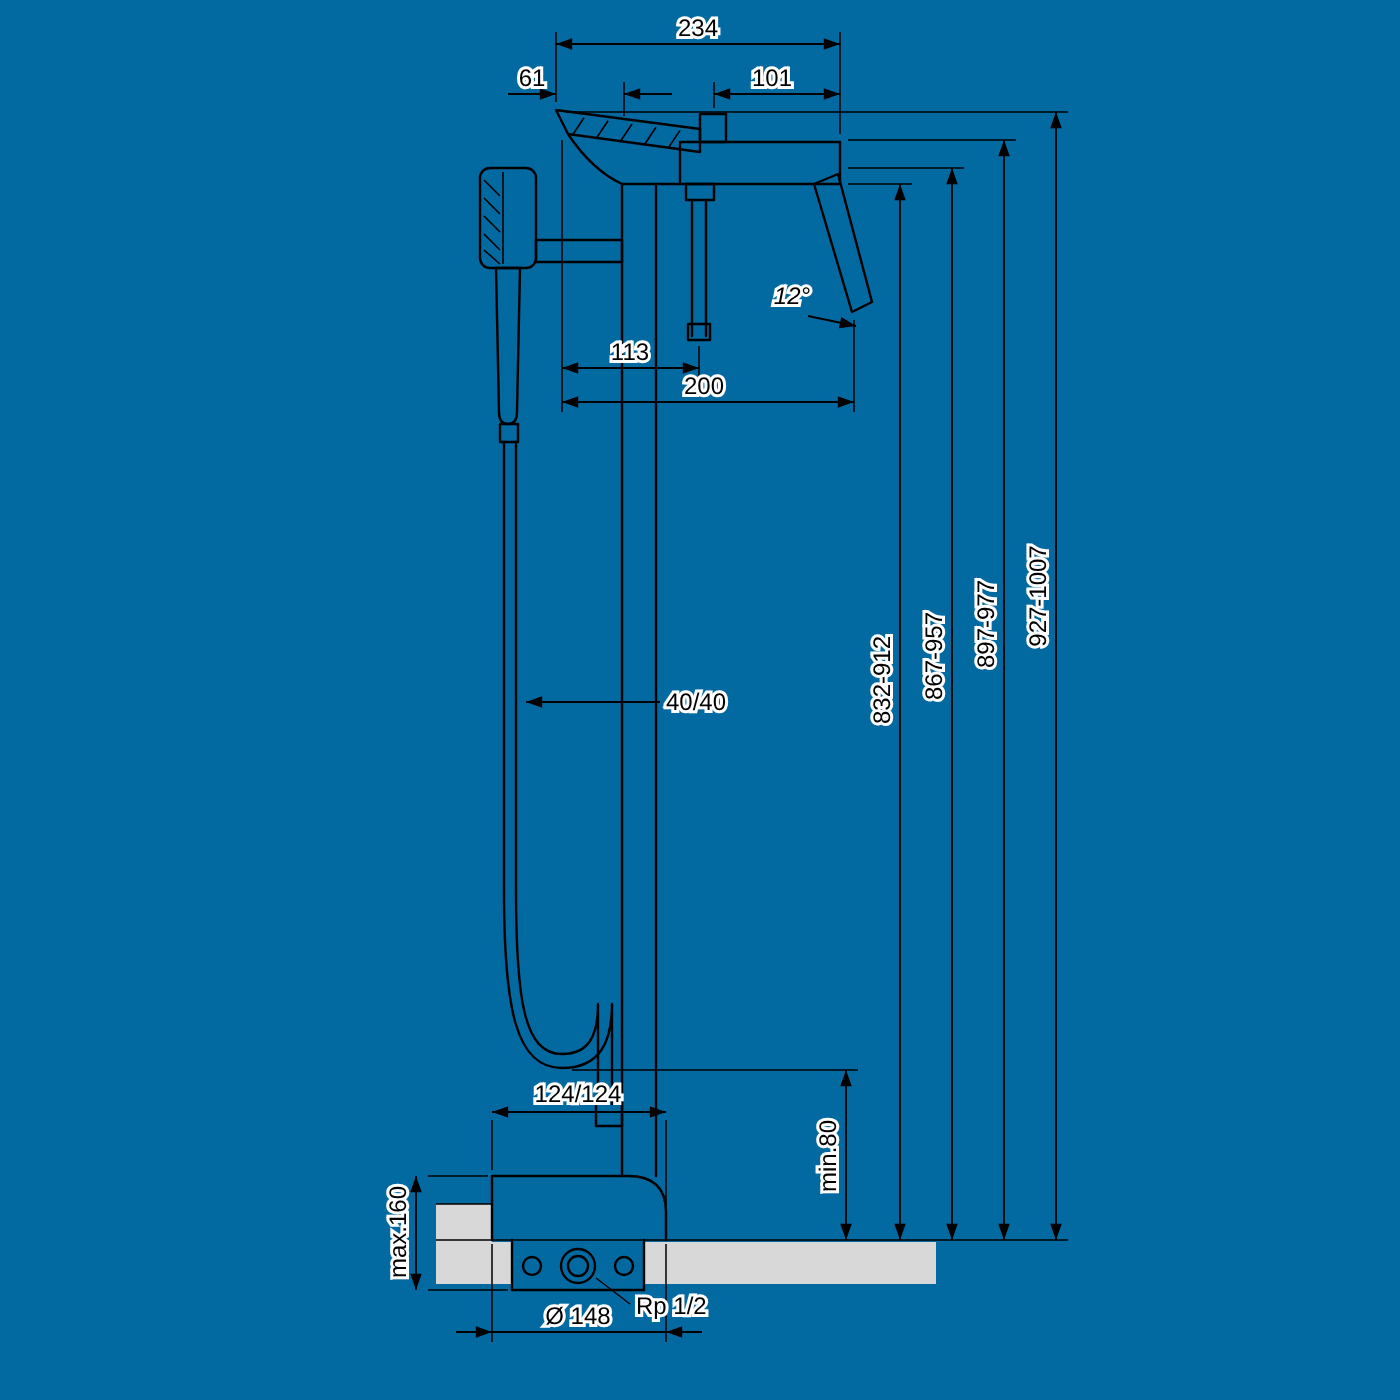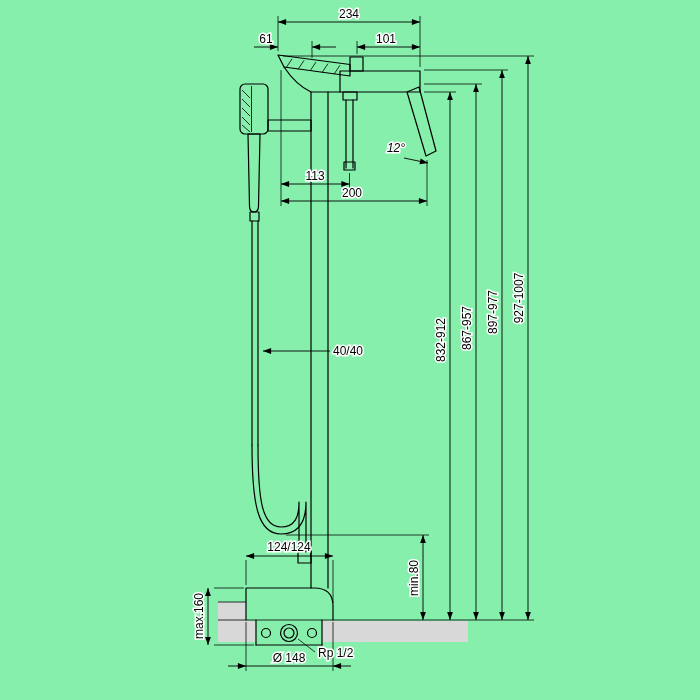--- a/index.html
+++ b/index.html
@@ -5,21 +5,21 @@
   html, body {
     margin: 0;
     padding: 0;
     background: #ffffff;
     font-family: "Liberation Sans", sans-serif;
   }
   .canvas {
     position: relative;
     width: 700px;
     height: 700px;
-    background: #86efac;
+    background: #0369a1;
     overflow: hidden;
   }
   svg { display: block; }
   .outline { stroke: #000; stroke-width: 1.2; fill: none; stroke-linecap: round; stroke-linejoin: round; }
   .thin    { stroke: #000; stroke-width: 0.8; fill: none; }
   .dim     { stroke: #000; stroke-width: 0.9; fill: none; }
   .ext     { stroke: #000; stroke-width: 0.75; fill: none; }
   .hatch   { stroke: #000; stroke-width: 0.8; fill: none; }
   .grayfill{ fill: #d8d8d8; stroke: none; }
   .t {

